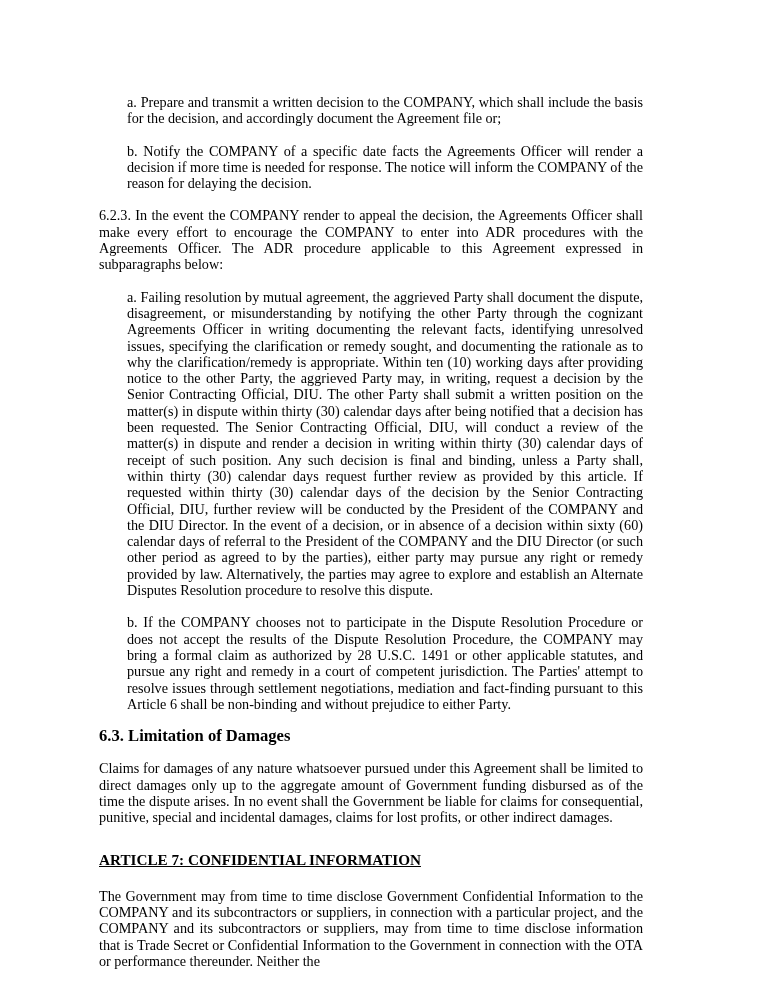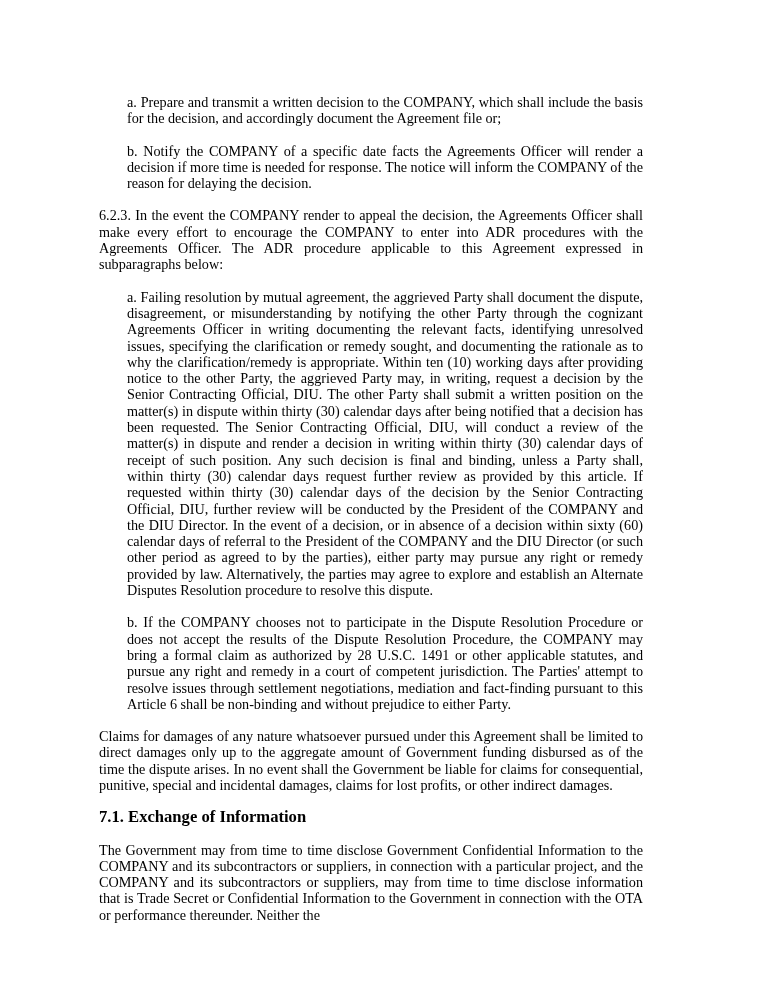--- a/index.html
+++ b/index.html
@@ -49,21 +49,22 @@
   <p class="para indent">a. Prepare and transmit a written decision to the COMPANY, which shall include the basis for the decision, and accordingly document the Agreement file or;</p>
 
   <p class="para indent">b. Notify the COMPANY of a specific date facts the Agreements Officer will render a decision if more time is needed for response. The notice will inform the COMPANY of the reason for delaying the decision.</p>
 
   <p class="para">6.2.3. In the event the COMPANY render to appeal the decision, the Agreements Officer shall make every effort to encourage the COMPANY to enter into ADR procedures with the Agreements Officer. The ADR procedure applicable to this Agreement expressed in subparagraphs below:</p>
 
   <p class="para indent">a. Failing resolution by mutual agreement, the aggrieved Party shall document the dispute, disagreement, or misunderstanding by notifying the other Party through the cognizant Agreements Officer in writing documenting the relevant facts, identifying unresolved issues, specifying the clarification or remedy sought, and documenting the rationale as to why the clarification/remedy is appropriate. Within ten (10) working days after providing notice to the other Party, the aggrieved Party may, in writing, request a decision by the Senior Contracting Official, DIU. The other Party shall submit a written position on the matter(s) in dispute within thirty (30) calendar days after being notified that a decision has been requested. The Senior Contracting Official, DIU, will conduct a review of the matter(s) in dispute and render a decision in writing within thirty (30) calendar days of receipt of such position. Any such decision is final and binding, unless a Party shall, within thirty (30) calendar days request further review as provided by this article. If requested within thirty (30) calendar days of the decision by the Senior Contracting Official, DIU, further review will be conducted by the President of the COMPANY and the DIU Director. In the event of a decision, or in absence of a decision within sixty (60) calendar days of referral to the President of the COMPANY and the DIU Director (or such other period as agreed to by the parties), either party may pursue any right or remedy provided by law. Alternatively, the parties may agree to explore and establish an Alternate Disputes Resolution procedure to resolve this dispute.</p>
 
   <p class="para indent">b. If the COMPANY chooses not to participate in the Dispute Resolution Procedure or does not accept the results of the Dispute Resolution Procedure, the COMPANY may bring a formal claim as authorized by 28 U.S.C. 1491 or other applicable statutes, and pursue any right and remedy in a court of competent jurisdiction. The Parties' attempt to resolve issues through settlement negotiations, mediation and fact-finding pursuant to this Article 6 shall be non-binding and without prejudice to either Party.</p>
 
+  <h3 class="section-heading">6.3. Limitation of Damages</h3>
 
   <p class="para">Claims for damages of any nature whatsoever pursued under this Agreement shall be limited to direct damages only up to the aggregate amount of Government funding disbursed as of the time the dispute arises. In no event shall the Government be liable for claims for consequential, punitive, special and incidental damages, claims for lost profits, or other indirect damages.</p>
 
+  <h2 class="article-heading">ARTICLE 7: CONFIDENTIAL INFORMATION</h2>
 
-  <h3 class="section-heading">7.1. Exchange of Information</h3>
 
   <p class="para">The Government may from time to time disclose Government Confidential Information to the COMPANY and its subcontractors or suppliers, in connection with a particular project, and the COMPANY and its subcontractors or suppliers, may from time to time disclose information that is Trade Secret or Confidential Information to the Government in connection with the OTA or performance thereunder. Neither the</p>
 
 </div>
 
 </body></html>

